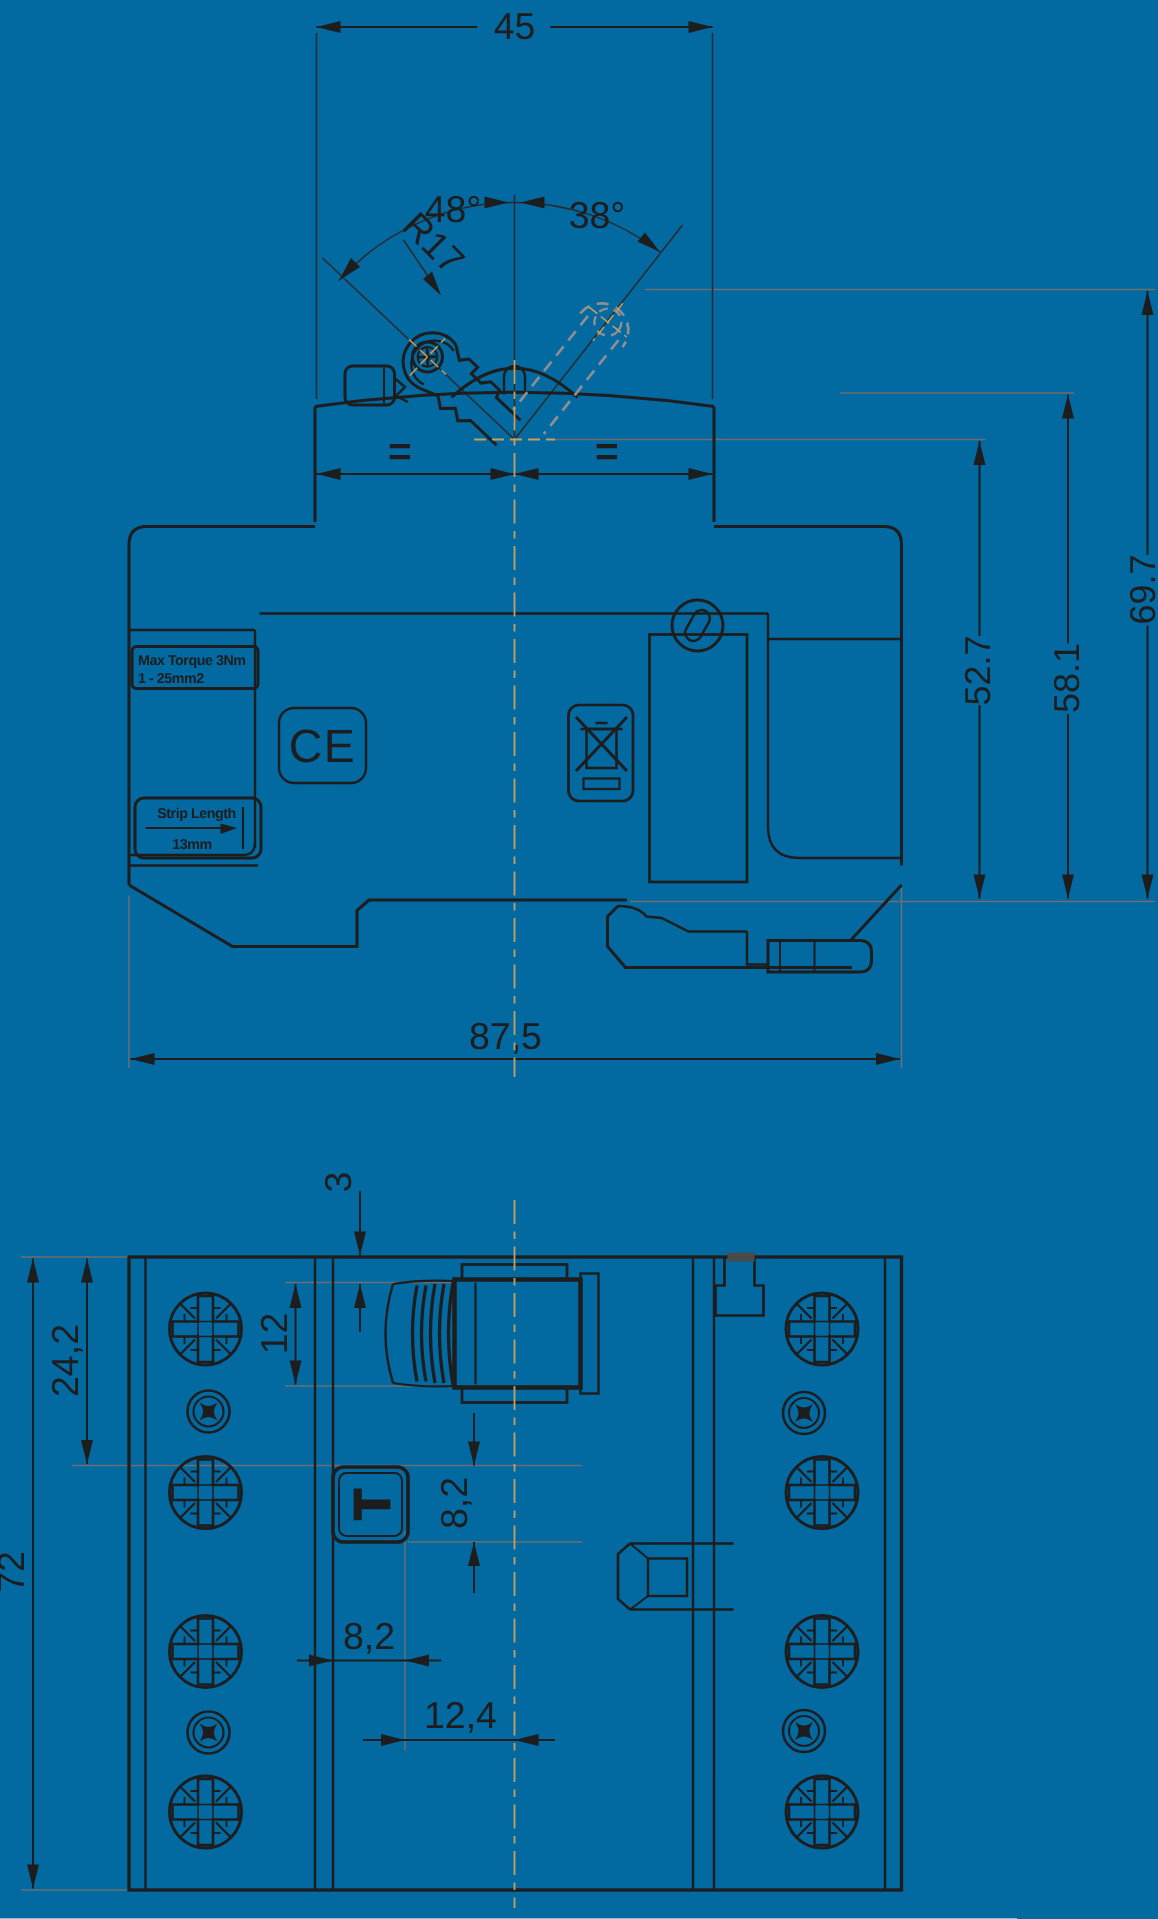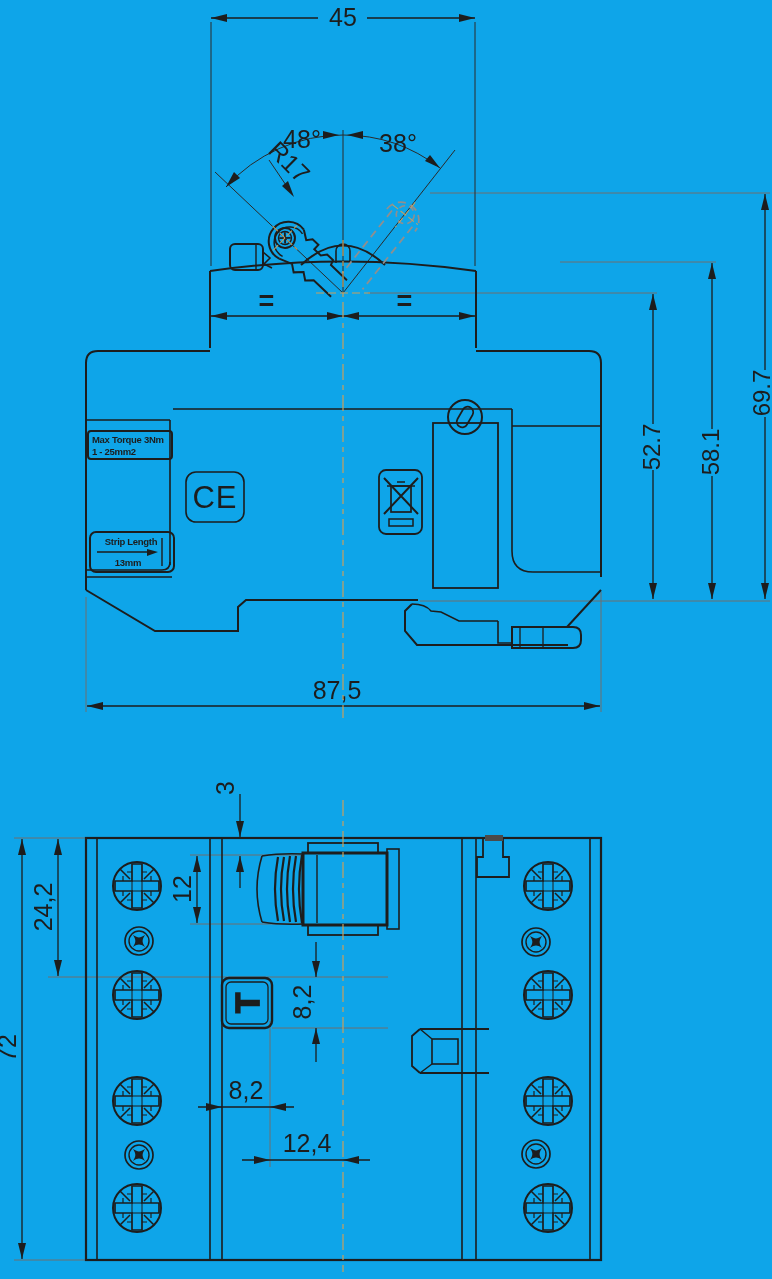--- a/index.html
+++ b/index.html
@@ -1,16 +1,16 @@
 <!DOCTYPE html>
 <html><head>
 <meta charset="utf-8">
 <style>
   html,body{margin:0;padding:0;background:#ffffff;}
-  .stage{width:772px;height:1279px;background:#0ea5e9;position:relative;overflow:hidden;
+  .stage{width:772px;height:1279px;background:#0369a1;position:relative;overflow:hidden;
          font-family:"Liberation Sans", sans-serif;}
   svg{display:block;}
   text{font-family:"Liberation Sans", sans-serif;fill:#1d1d1d;}
   .dim{font-size:25px;}
   .dimr{font-size:24px;}
   .eq{font-size:27px;font-weight:bold;letter-spacing:-1px;}
   .tiny{font-size:9.5px;font-weight:bold;letter-spacing:-0.3px;}
   .ce{font-size:31px;letter-spacing:1px;}
   .tbtn{font-size:33px;font-weight:bold;}
   .ln{stroke:#1d1d1d;fill:none;}

